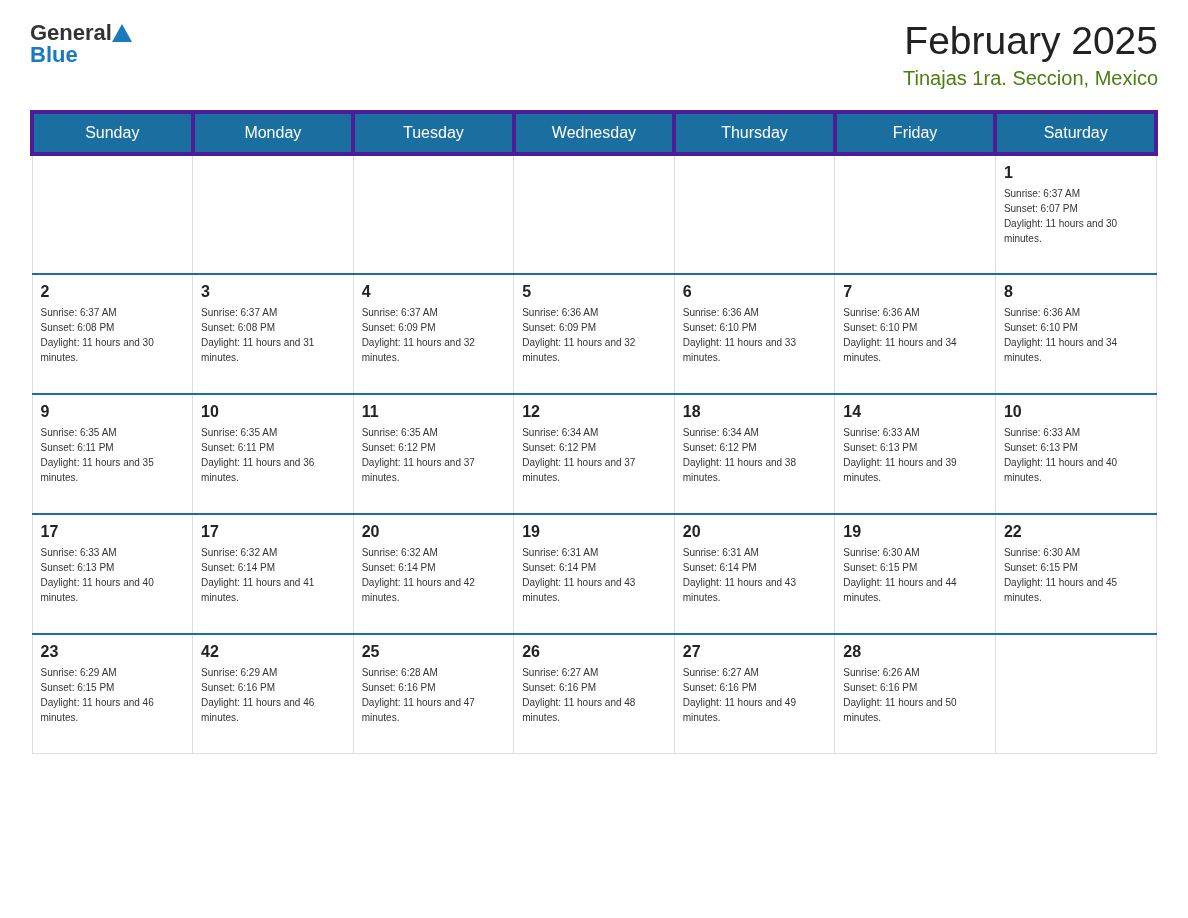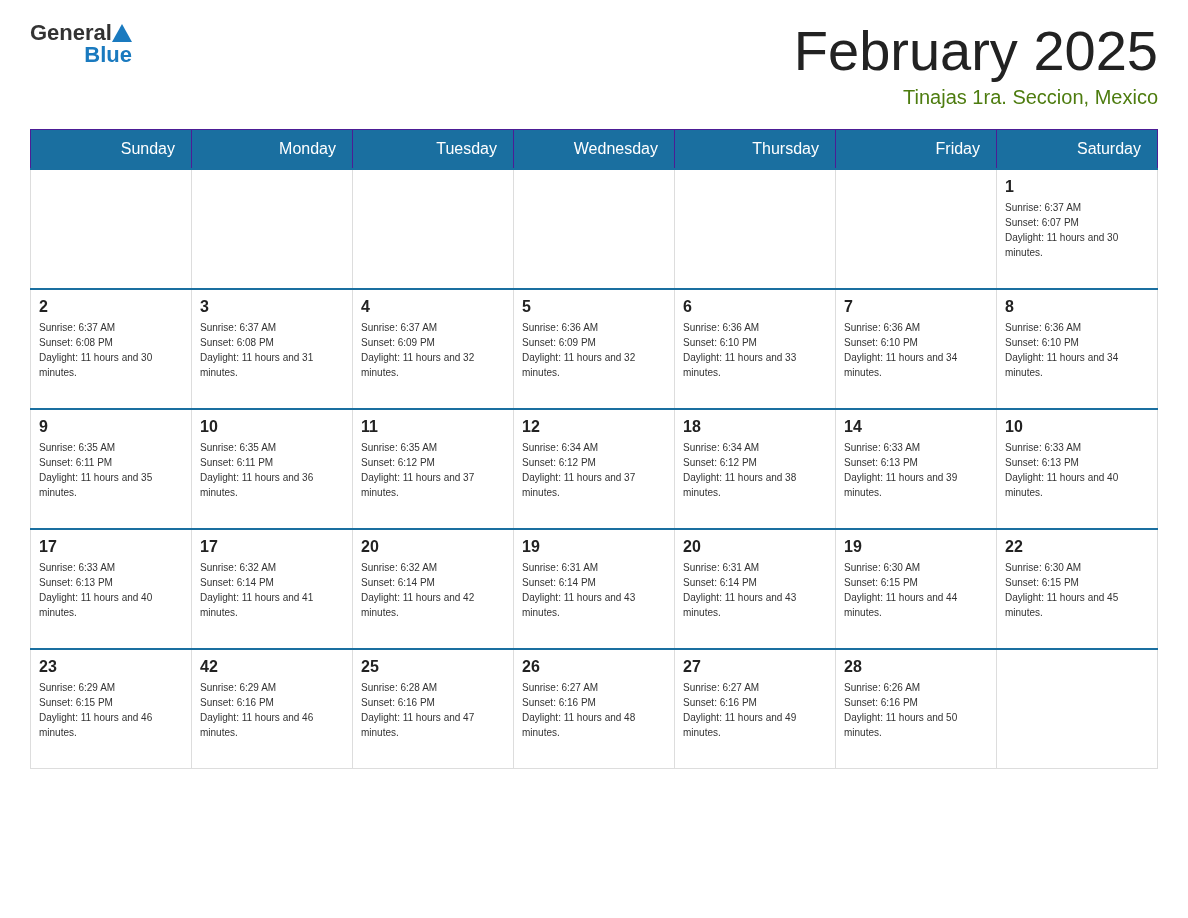--- a/index.html
+++ b/index.html
@@ -32,53 +32,52 @@
     .logo-text-blue {
       font-size: 22px;
       font-weight: bold;
       color: #1a7abf;
       display: block;
       margin-top: -4px;
     }
     .logo-wrapper {
       display: flex;
       flex-direction: column;
-      text-align: right;
     }
     .logo-top-row {
       display: flex;
       align-items: flex-end;
     }
     .title-block {
       text-align: right;
     }
     .calendar-title {
-      font-size: 56px;
+      font-size: 39px;
       font-weight: normal;
       color: #222;
       line-height: 1.1;
     }
     .calendar-subtitle {
       font-size: 20px;
       color: #4d7c0f;
       margin-top: 4px;
     }
     .calendar {
       width: 100%;
       border-collapse: collapse;
       table-layout: fixed;
     }
     .calendar thead th {
       background: #1a6fa0;
       color: #fff;
       padding: 10px 16px;
-      text-align: right;
+      text-align: center;
       font-size: 16px;
       font-weight: normal;
-      border: 1px solid #4c1d95;
+      border: 4px solid #4c1d95;
     }
     .calendar tbody tr {
       border-top: 2px solid #1a6fa0;
     }
     .calendar tbody td {
       vertical-align: top;
       padding: 8px;
       border: 1px solid #ddd;
       border-top: none;
       height: 120px;

